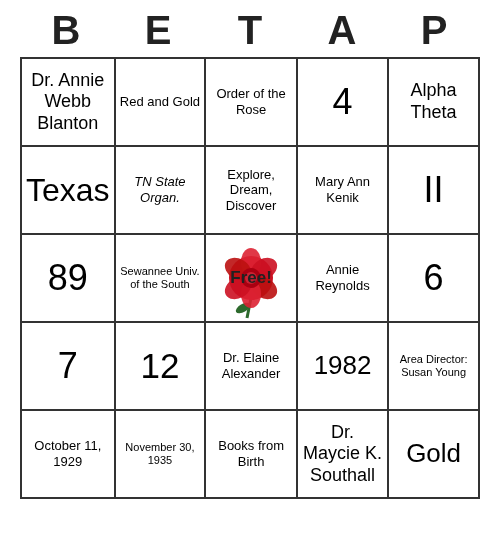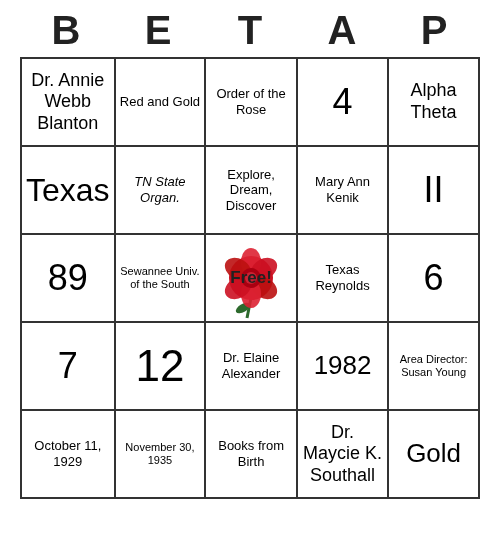--- a/index.html
+++ b/index.html
@@ -108,26 +108,26 @@
           <ellipse cx="42" cy="58" rx="10" ry="14" fill="#dd2233" opacity="0.9" transform="rotate(180 42 58)"></ellipse>
           <ellipse cx="29" cy="52" rx="10" ry="14" fill="#cc1122" opacity="0.9" transform="rotate(240 29 52)"></ellipse>
           <ellipse cx="29" cy="33" rx="10" ry="14" fill="#bb1111" opacity="0.9" transform="rotate(300 29 33)"></ellipse>
 
           <circle cx="42" cy="42" r="10" fill="#aa0011"></circle>
           <circle cx="42" cy="42" r="6" fill="#cc2233"></circle>
         </svg>
         <span style="position:absolute;top:50%;left:50%;transform:translate(-50%,-50%);font-size:17px;font-weight:bold;color:#222;">Free!</span>
       </div>
         </td>
-        <td style="font-size: 13px;">Texas Reynolds</td>
+        <td style="font-size: 13px;">Annie Reynolds</td>
         <td style="font-size: 36px;">6</td>
       </tr>
       <tr>
         <td style="font-size: 36px;">7</td>
-        <td style="font-size: 44px;">12</td>
+        <td style="font-size: 35px;">12</td>
         <td style="font-size: 13px;">Dr. Elaine Alexander</td>
         <td style="font-size: 26px;">1982</td>
         <td style="font-size: 11px;">Area Director: Susan Young</td>
       </tr>
       <tr>
         <td style="font-size: 13px;">October 11, 1929</td>
         <td style="font-size: 11px;">November 30, 1935</td>
         <td style="font-size: 13px; border-radius: 20px;">Books from Birth</td>
         <td style="font-size: 18px; border-radius: 26px;">Dr. Maycie K. Southall</td>
         <td style="font-size: 26px;">Gold</td>

